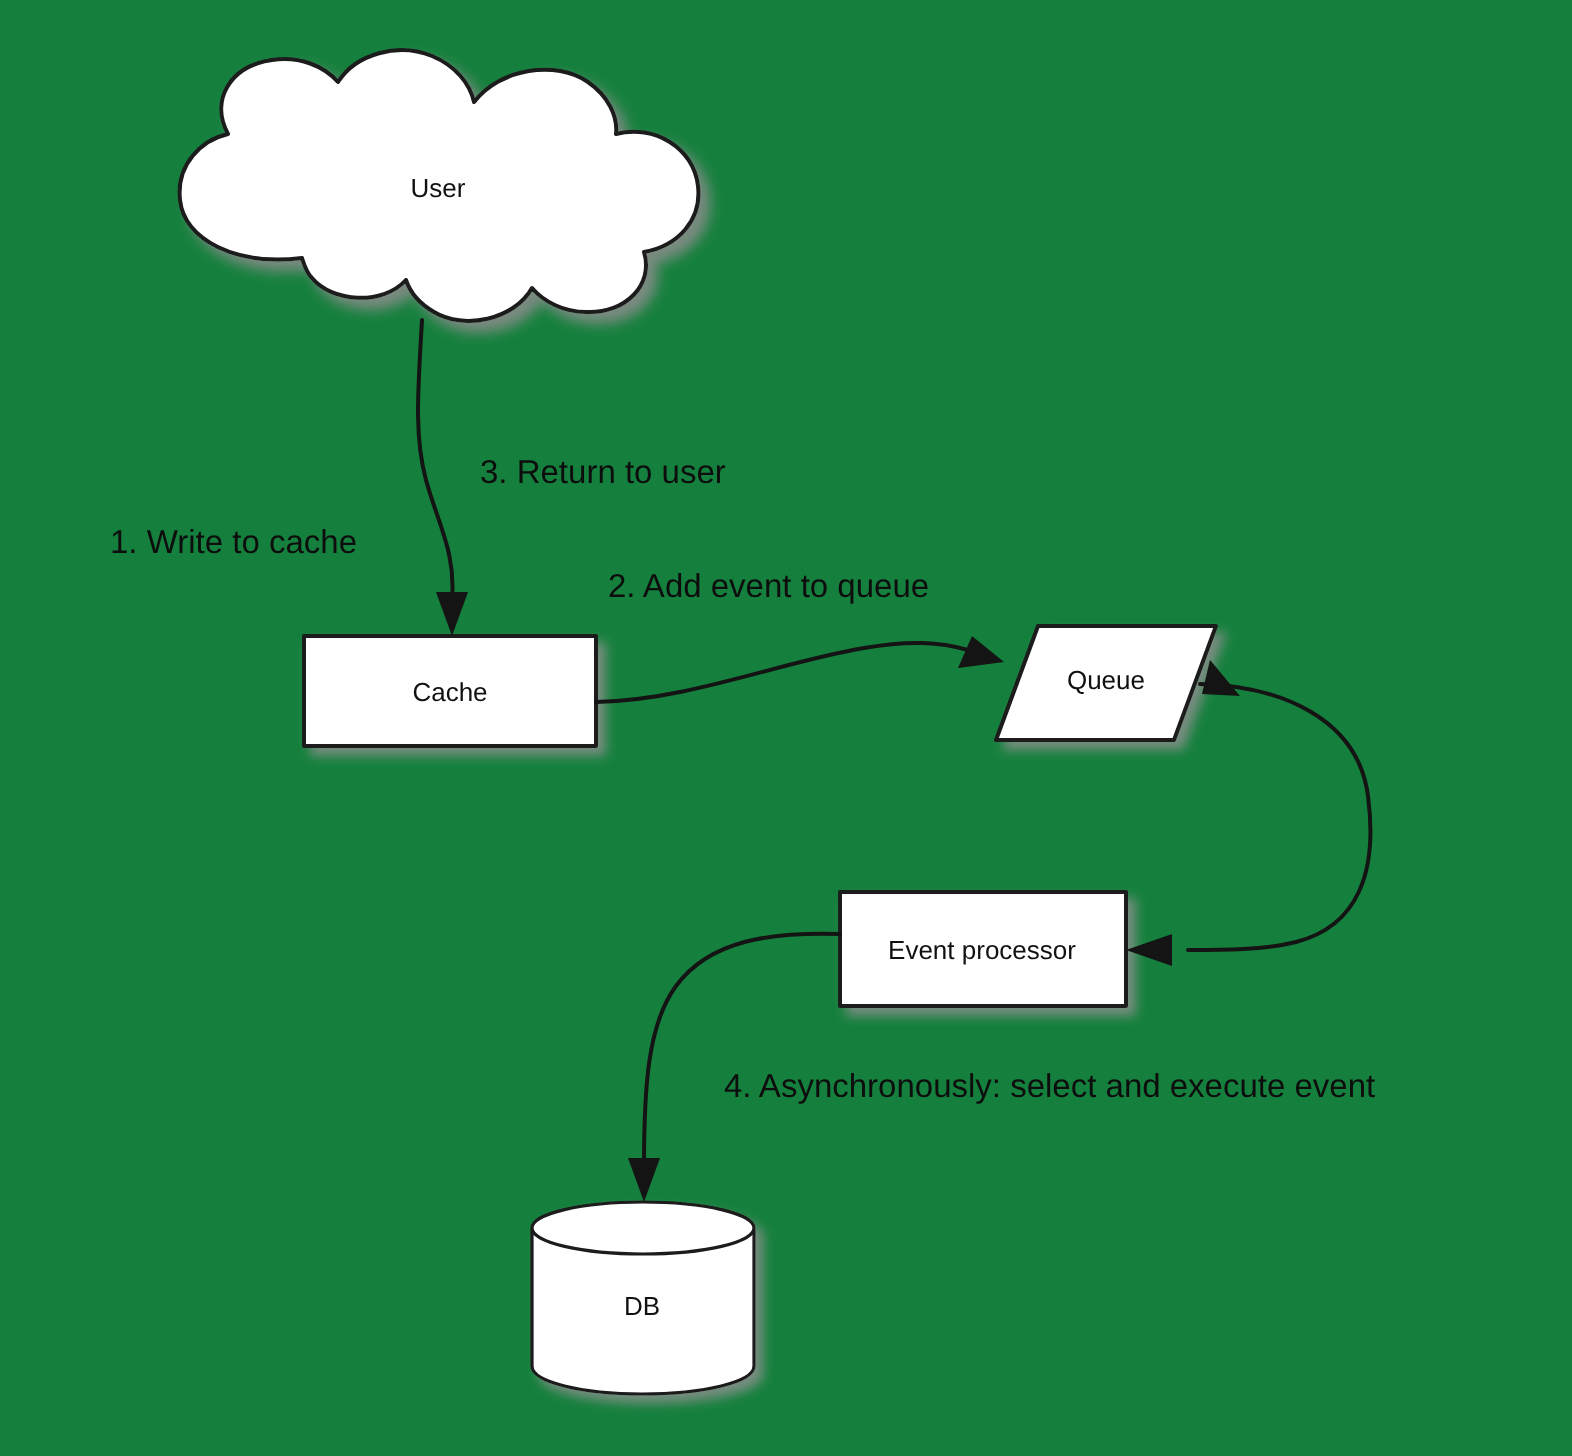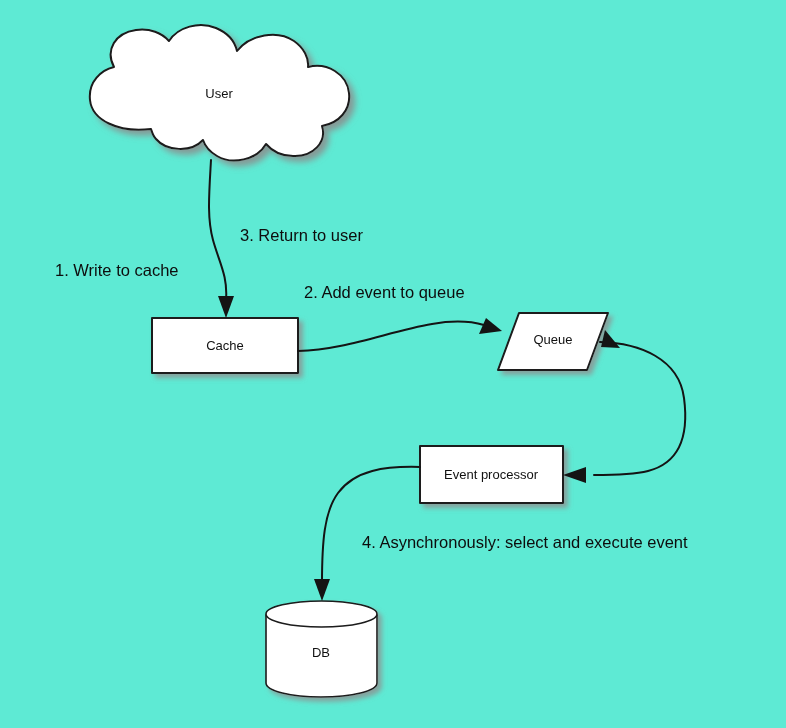--- a/index.html
+++ b/index.html
@@ -9,21 +9,21 @@
     background: #ffffff;
   }
   body {
     font-family: "Liberation Sans", sans-serif;
     color: #000000;
   }
   #canvas-wrap {
     position: relative;
     width: 786px;
     height: 728px;
-    background: #5eead4;
+    background: #15803d;
     overflow: hidden;
   }
   svg#diagram {
     display: block;
     width: 786px;
     height: 728px;
   }
   .node-label {
     font-family: "Liberation Sans", sans-serif;
     font-size: 13px;

